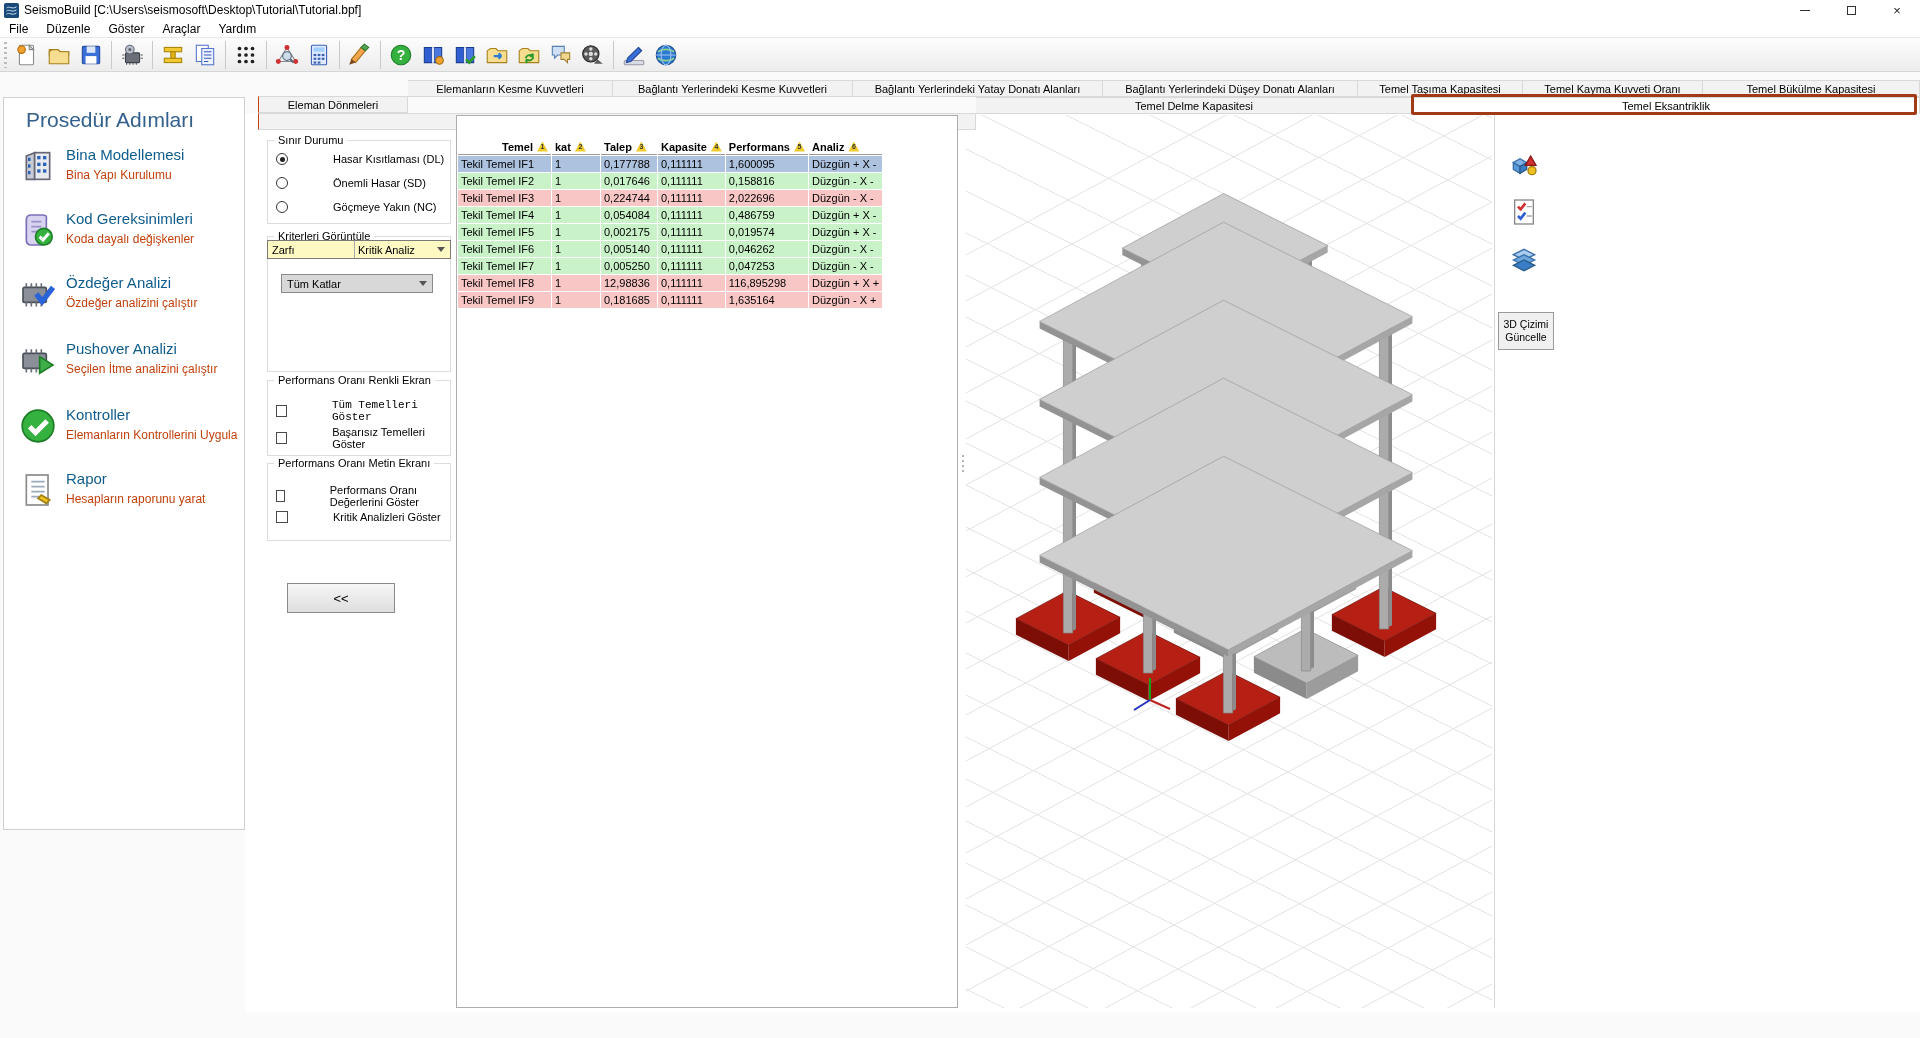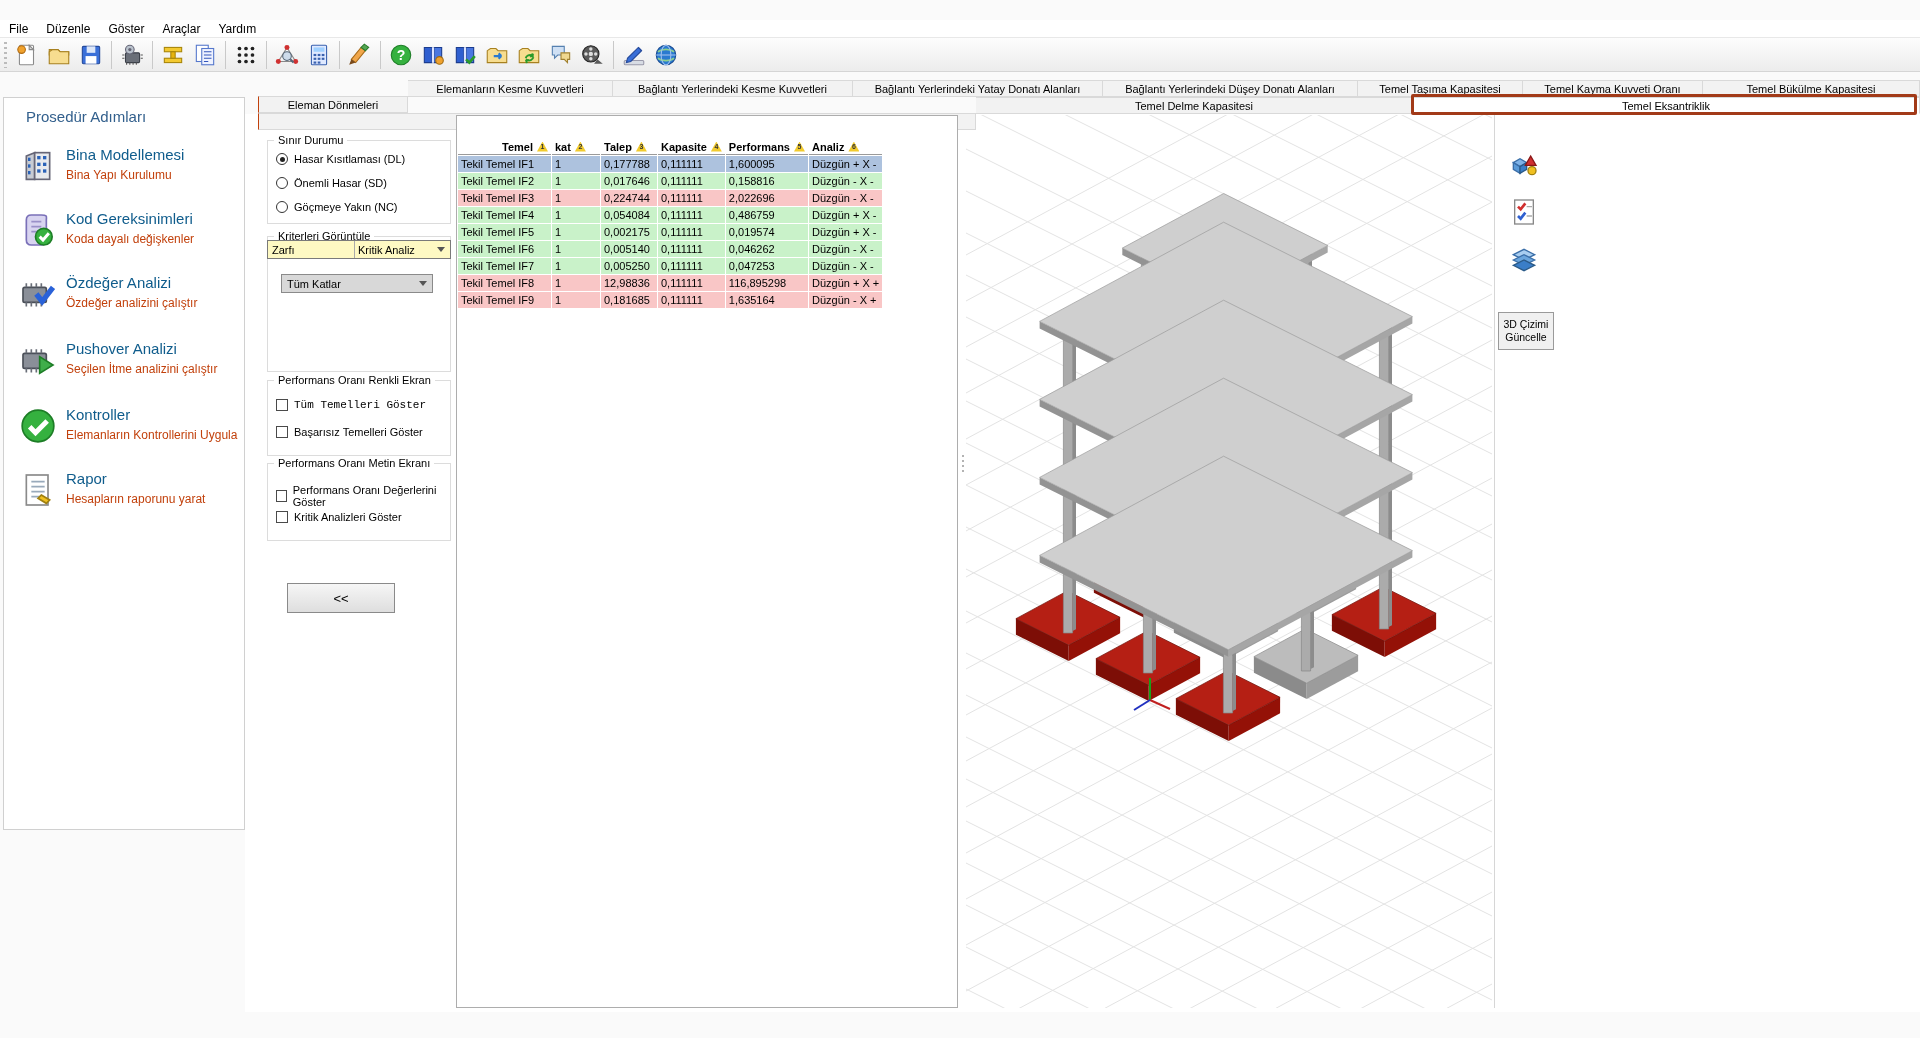--- a/index.html
+++ b/index.html
@@ -26,21 +26,21 @@
     display:flex; align-items:center; padding-left:4px; }
   .tb-grip { width:5px; height:26px; margin-right:4px;
     background:repeating-linear-gradient(#bbb 0 2px, transparent 2px 5px); width:3px; }
   .tb-btn { width:32px; height:30px; border:1px solid transparent; background:transparent;
     display:flex; align-items:center; justify-content:center; }
   .tb-sep { width:1px; height:28px; background:#c9c9c9; margin:0 4px; }
 
   
   .sidebar { position:absolute; left:3px; top:97px; width:242px; height:733px; background:#fff;
     border:1px solid #d0d0d0; }
-  .sb-title { position:absolute; left:22px; top:10px; font-size:15px; color:#33608d; }
+  .sb-title { position:absolute; left:22px; top:10px; font-size:21px; color:#33608d; }
   .sb-item { position:absolute; left:10px; width:224px; height:56px; cursor:pointer; }
   .sb-ico { position:absolute; left:4px; top:2px; width:40px; height:40px; }
   .sb-t { position:absolute; left:52px; top:2px; font-size:15px; color:#0f5c8c; }
   .sb-s { position:absolute; left:52px; top:24px; font-size:12px; color:#c2410c; }
   .splitter { position:absolute; width:5px; display:flex; flex-direction:column; gap:3px; align-items:center; }
   .splitter i { width:2px; height:2px; background:#9a9a9a; border-radius:50%; }
 
   
   .tabs { position:absolute; left:258px; width:1662px; height:17px; display:flex; }
   .tabs1 { top:80px; } .tabs2 { top:97px; }
@@ -53,21 +53,21 @@
 
   
   .content { position:absolute; left:245px; top:114px; width:1675px; height:898px; background:#fff; }
   .panel-table { position:absolute; left:456px; top:115px; width:502px; height:893px;
     background:#fff; border:1px solid #adadad; }
   .panel-3d-edge { position:absolute; left:1494px; top:115px; width:1px; height:893px; background:#d6d6d6; }
 
   
   .grp { position:absolute; left:267px; border:1px solid #dcdcdc; background:transparent; }
   .grp-cap { position:absolute; top:-7px; left:6px; background:#fff; padding:0 4px; font-size:11px; }
-  .radio-row, .check-row { position:absolute; left:8px; display:flex; align-items:center; font-size:11px; }
+  .radio-row, .check-row { position:absolute; left:8px; display:flex; align-items:center; font-size:11px;gap:39px; }
   .radio { width:12px; height:12px; border:1px solid #333; border-radius:50%; margin-right:6px;
     display:flex; align-items:center; justify-content:center; background:#fff; }
   .radio i { width:5px; height:5px; background:#222; border-radius:50%; }
   .checkbox { width:12px; height:12px; border:1px solid #4a4a4a; background:#fff; margin-right:6px; }
   .combo2 { position:absolute; left:267px; top:240px; width:184px; height:19px; border:1px solid #7a7a7a;
     background:#fef9c3; display:flex; align-items:center; font-size:11px; }
   .combo2 .c-l { flex:1; padding-left:4px; border-right:1px solid #aaa; height:100%; display:flex; align-items:center; }
   .combo2 .c-r { width:95px; padding-left:3px; display:flex; align-items:center; }
   .chev { width:0; height:0; border-left:4px solid transparent; border-right:4px solid transparent;
     border-top:5px solid #555; margin-left:auto; margin-right:5px; }
@@ -105,20 +105,38 @@
     border-top:1px solid #d5d5d5; }
   .status-cluster { position:absolute; left:1172px; top:0; height:26px; display:flex; align-items:center; }
   .st-seg { padding:0 10px; font-size:11px; font-weight:bold; white-space:nowrap; }
   .st-sep { width:1px; height:18px; background:#c4c4c4; }
 </style>
 </head>
 <body>
 
 <div id="app">
 
+  <div class="titlebar">
+    <span class="logo"><svg width="15" height="15" viewBox="0 0 24 24" stroke-width="1">
+          <rect width="24" height="24" rx="3" fill="#1a4a7a"></rect>
+          <path d="M4 8c4-4 9 3 16-2M4 13c4-4 9 3 16-2M4 18c4-4 9 3 16-2" stroke="#cfe6f5" stroke-width="1.6" fill="none"></path>
+        </svg></span>
+    <span>SeismoBuild  [C:\Users\seismosoft\Desktop\Tutorial\Tutorial.bpf]</span>
+    <div class="winbtns">
+      <div class="winbtn">
+          <i class="glyph-min"></i>
+        </div>
+      <div class="winbtn">
+          <i class="glyph-max"></i>
+        </div>
+      <div class="winbtn">
+          <span class="glyph-close">×</span>
+        </div>
+    </div>
+  </div>
 
   <div class="menubar">
       <span class="menu-item">File</span>
       <span class="menu-item">Düzenle</span>
       <span class="menu-item">Göster</span>
       <span class="menu-item">Araçlar</span>
       <span class="menu-item">Yardım</span>
     </div>
 
   <div class="toolbar">

